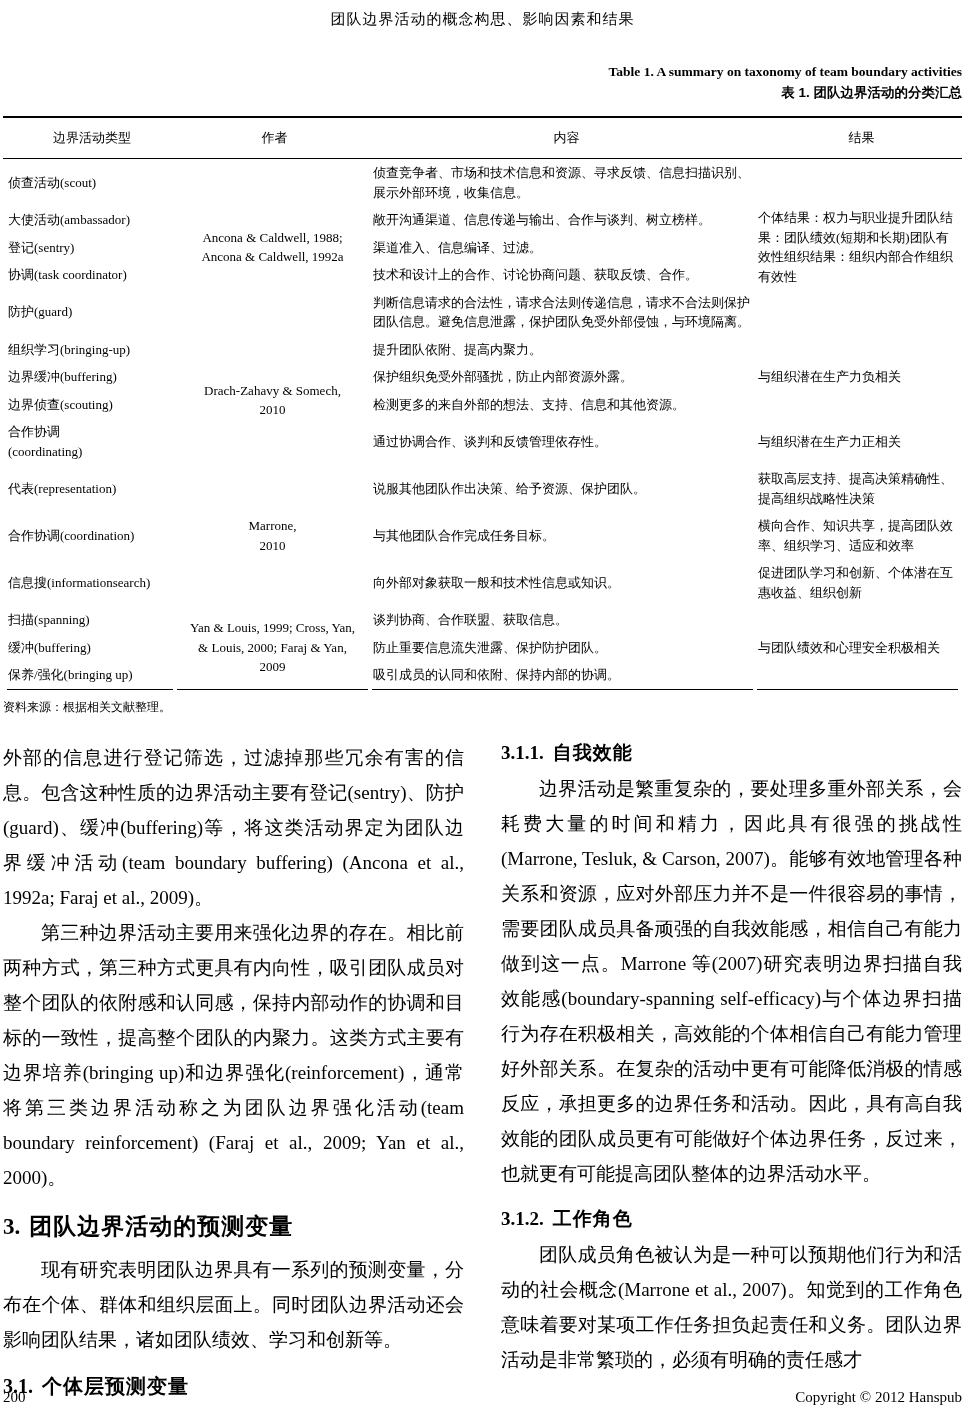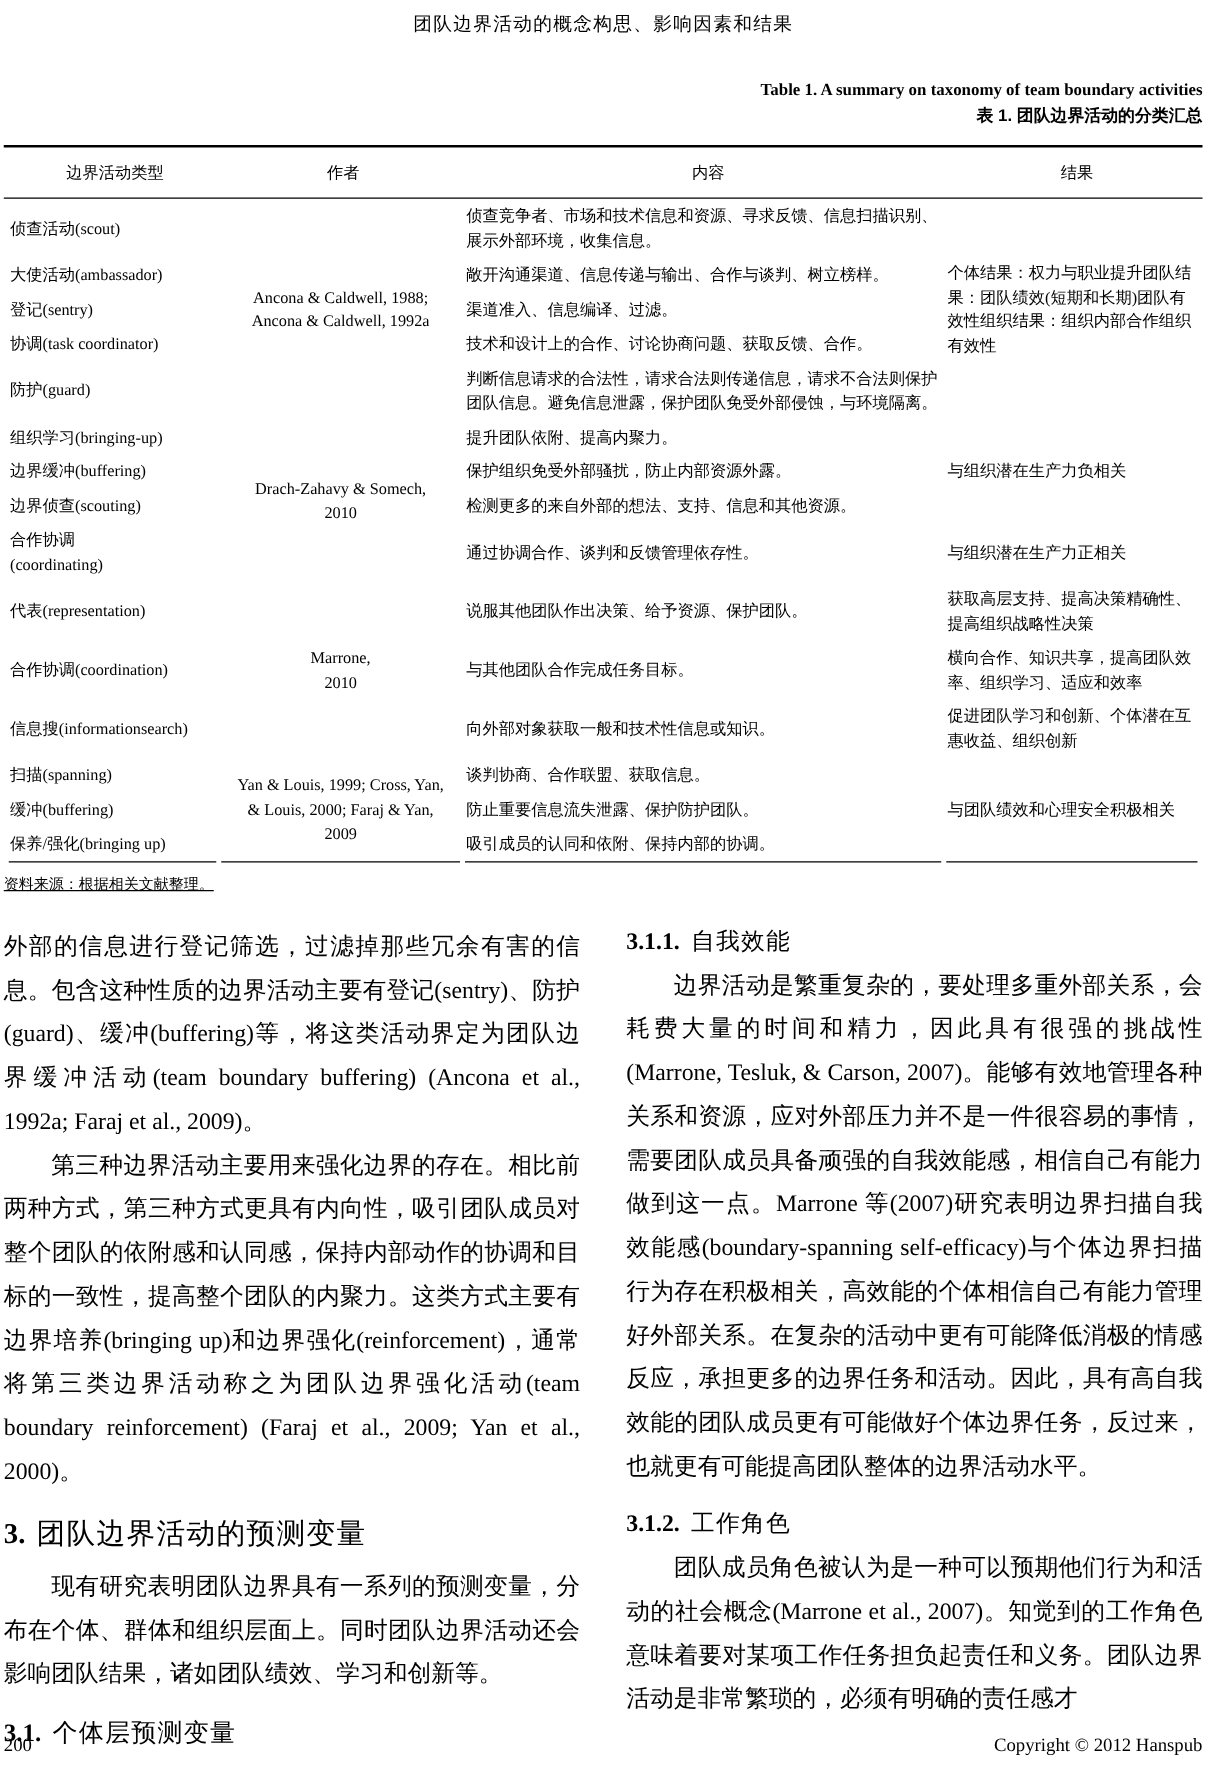--- a/index.html
+++ b/index.html
@@ -27,29 +27,29 @@
 
   table.tb { width:959px; table-layout:fixed; border-collapse:separate; border-spacing:4px 0; }
   col.c1 { width:166px; } col.c2 { width:191px; } col.c3 { width:381px; } col.c4 { width:201px; }
   table.tb td { vertical-align:middle; padding:4px 1px; line-height:1.5; }
   td.ty { text-align:left; white-space:pre-line; }
   td.au { text-align:center; white-space:pre-line; }
   td.co { text-align:left; }
   td.re { text-align:left; white-space:pre-line; }
   td.bb { border-bottom:1.2px solid #000; }
 
-  .note { margin-top:9px; font-size:12px;text-decoration:underline; }
+  .note { margin-top:9px; font-size:12px; }
 
   .body-cols { margin-top:24px; display:flex; gap:37px; }
   .col { width:461px; }
   .col p { font-size:19px; line-height:35px; text-align:justify; }
   .ind { text-indent:2em; }
   .hd { display:flex; align-items:baseline; gap:9px; }
   .hnum { font-weight:bold; font-family:"Liberation Serif","DejaVu Serif",serif; }
-  .hzh  { font-weight:normal; font-family:"Liberation Sans","DejaVu Sans",sans-serif; letter-spacing:1px; }
+  .hzh  { font-weight:bold; font-family:"Liberation Sans","DejaVu Sans",sans-serif; letter-spacing:1px; }
   h2.hd { font-size:23px; margin:16px 0 10px; }
   h3.hd { font-size:20px; margin-top:16px; }
   h4.hd { font-size:19px; margin-bottom:5px; }
   h4.mt { margin-top:15px; }
 
   .footer {
     position:absolute; left:3px; right:3px; bottom:8px;
     display:flex; justify-content:space-between; font-size:15px;
   }
 </style>

